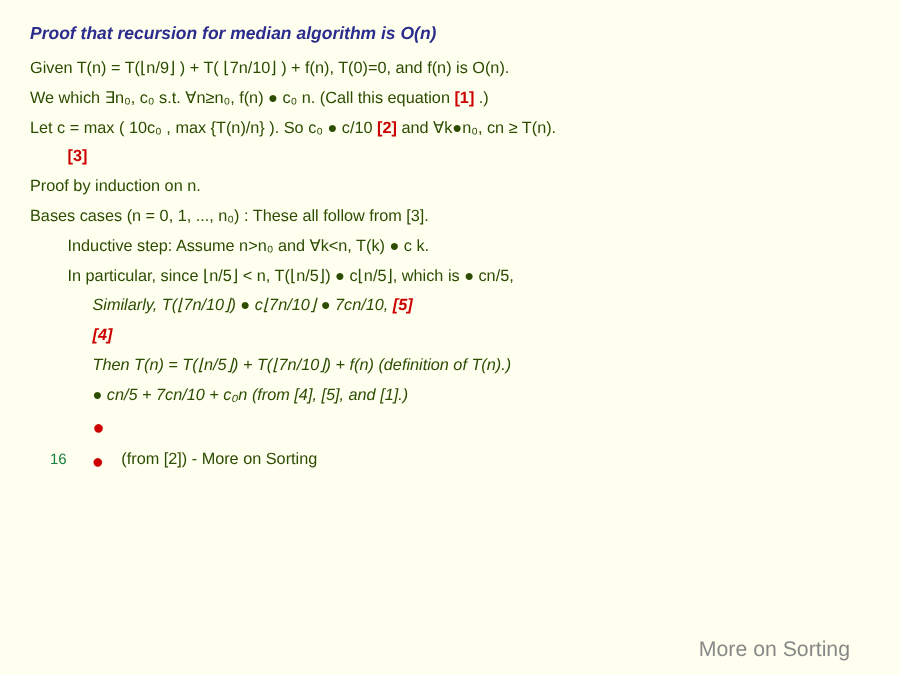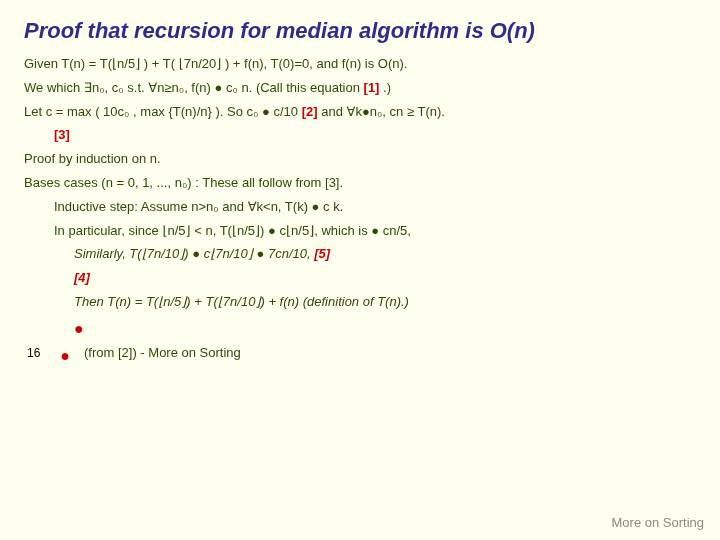--- a/index.html
+++ b/index.html
@@ -11,21 +11,21 @@
       overflow: hidden;
       position: relative;
     }
     .page {
       width: 720px;
       height: 540px;
       padding: 18px 24px 12px 24px;
       position: relative;
     }
     .title {
-      font-size: 22px;
+      font-size: 14px;
       font-weight: bold;
       color: #2c2c8c;
       margin-bottom: 10px;
       font-style: italic;
     }
     .content {
       font-size: 13px;
       color: #2c4c00;
       line-height: 1.6;
     }
@@ -50,36 +50,36 @@
     }
     .bullet-sym {
       color: #cc0000;
       font-size: 16px;
       margin-right: 8px;
       margin-left: 50px;
       font-weight: bold;
     }
     .footer-text {
       color: #888;
-      font-size: 13px;
+      font-size: 17px;
       position: absolute;
       bottom: 10px;
-      right: 16px;
+      right: 40px;
     }
   </style>
 </head>
 <body>
 <div class="page">
 
   <div class="title">Proof that recursion for median algorithm is O(n)</div>
 
   <div class="content">
 
     <div class="line">
-      <span>Given T(n) = T(⌊n/5⌋ ) + T( ⌊7n/20⌋ ) + f(n), T(0)=0, and f(n) is O(n).</span>
+      <span>Given T(n) = T(⌊n/9⌋ ) + T( ⌊7n/10⌋ ) + f(n), T(0)=0, and f(n) is O(n).</span>
     </div>
 
     <div class="line">
       <span>We which ∃n₀, c₀ s.t. ∀n≥n₀, f(n) ● c₀ n.   (Call this equation </span>
       <span class="red-bold">[1]</span>
       <span>.)</span>
     </div>
 
     <div class="line">
       <span>Let c = max ( 10c₀ ,  max {T(n)/n} ).  So c₀ ● c/10 </span>
@@ -119,27 +119,30 @@
     <div class="line indented2">
       <span class="red-bold">[4]</span>
     </div>
 
     <div class="line indented2">
       <span>Then  T(n) = T(⌊n/5⌋) + T(⌊7n/10⌋) + f(n)    (definition of T(n).)</span>
       <span class="red-bold"></span>
       <span></span>
     </div>
 
+    <div class="line indented2">
+      <span>         ●       cn/5   +   7cn/10   + c₀n       (from [4], [5], and [1].)</span>
+    </div>
 
     <div class="bullet-row">
       <span class="bullet-sym">●</span>
     </div>
 
     <div style="display:flex; align-items:flex-start; margin-bottom:2px;">
-      <span style="color:#000000;font-size:12px;margin-right:8px;margin-top:1px;margin-left:3px;">16</span>
+      <span style="color:#15803d;font-size:12px;margin-right:8px;margin-top:1px;margin-left:16px;">16</span>
       <span class="bullet-sym" style="margin-left:12px;">●</span>
       <span class="red-bold" style="margin-left:6px;"></span>
       <span>  (from [2]) - More on Sorting</span>
     </div>
 
 
   </div>
 
   <div class="footer-text">More on Sorting</div>
 </div>

